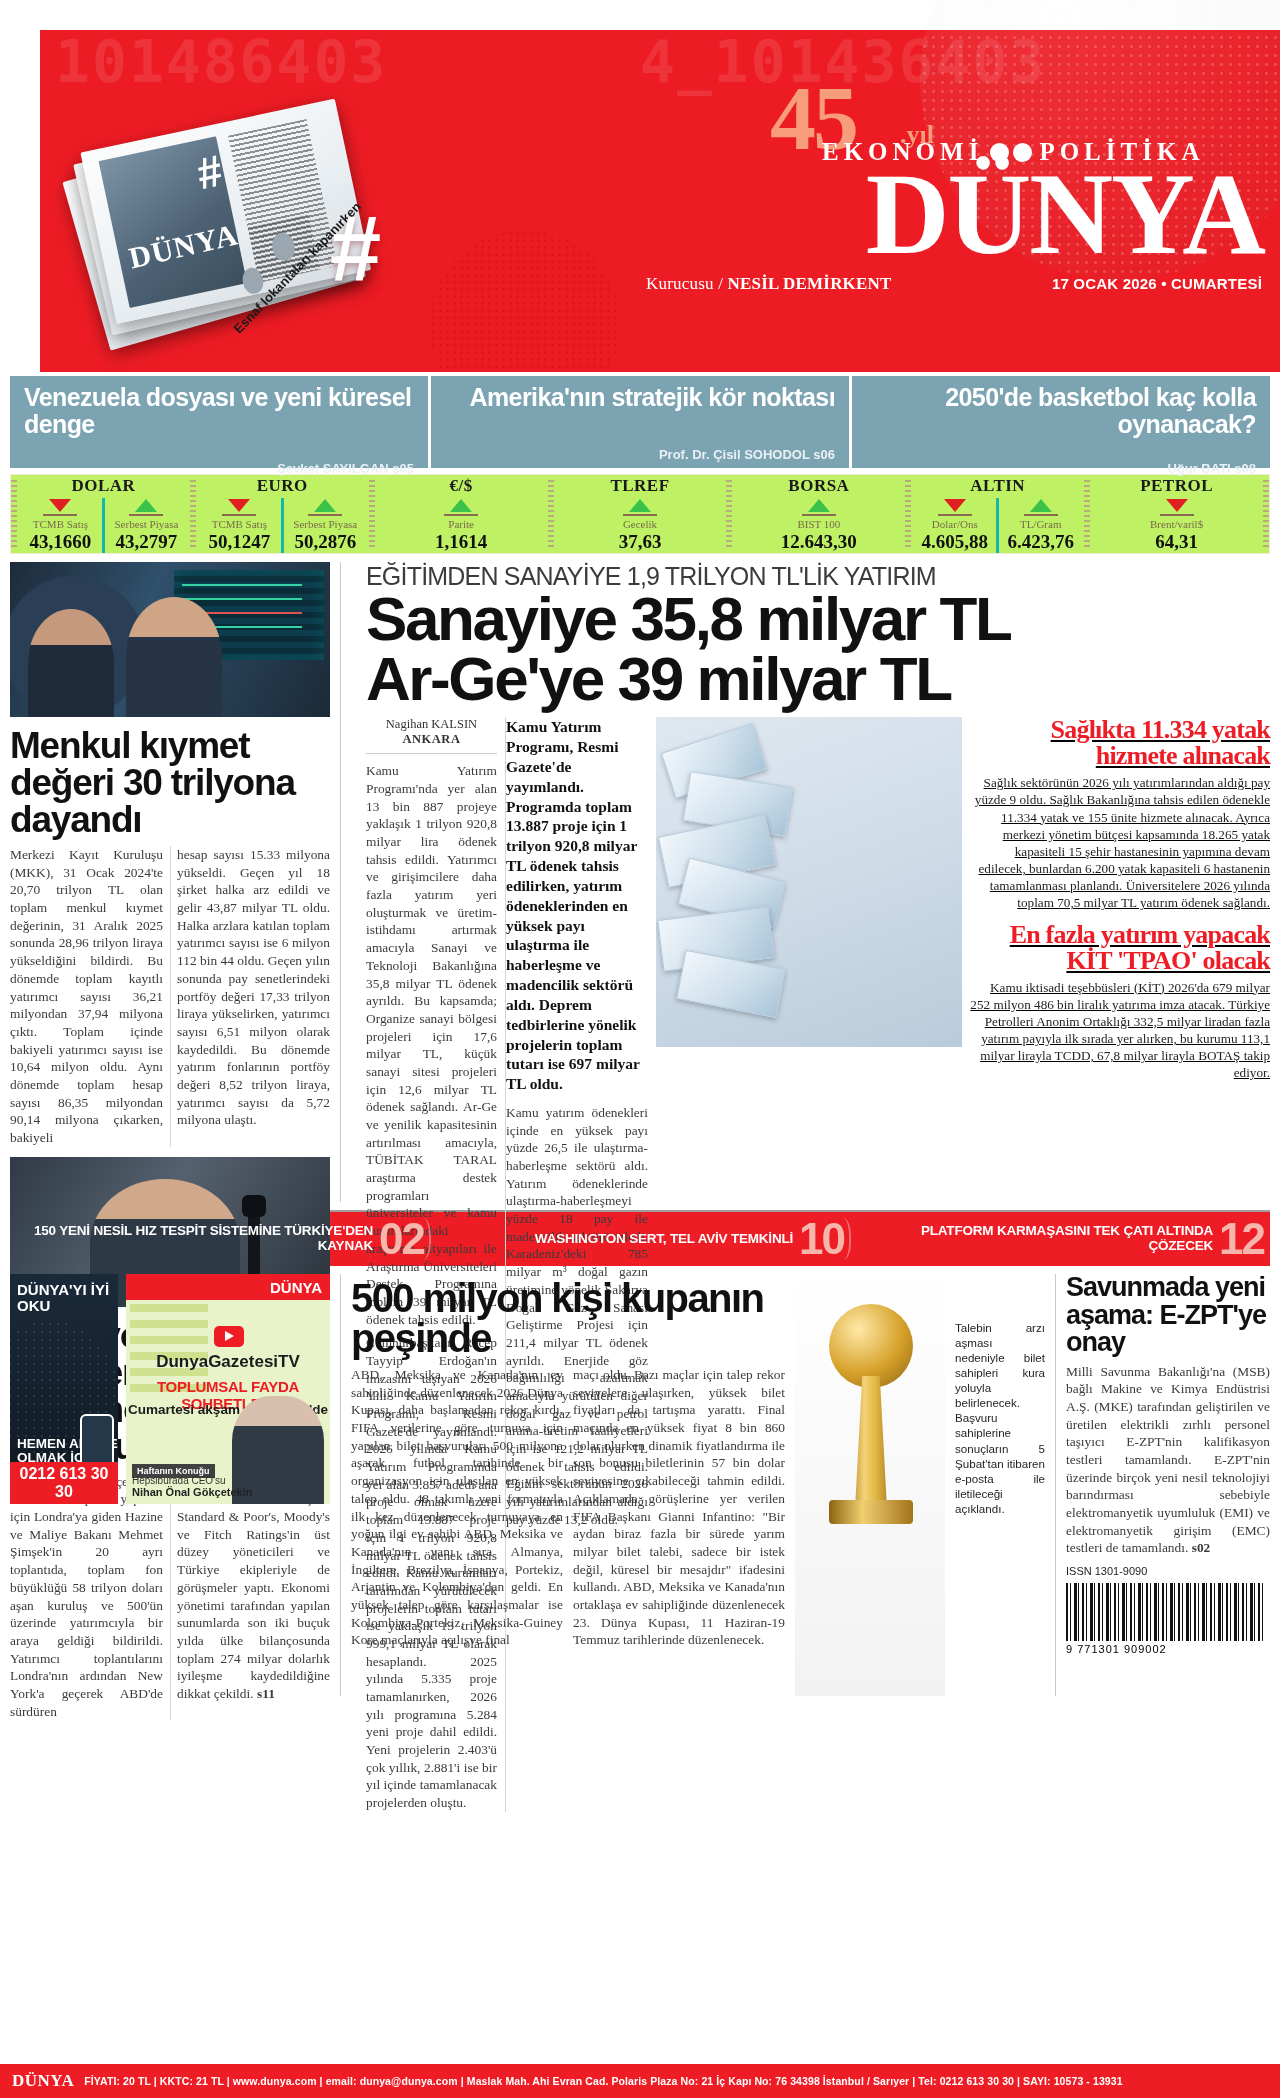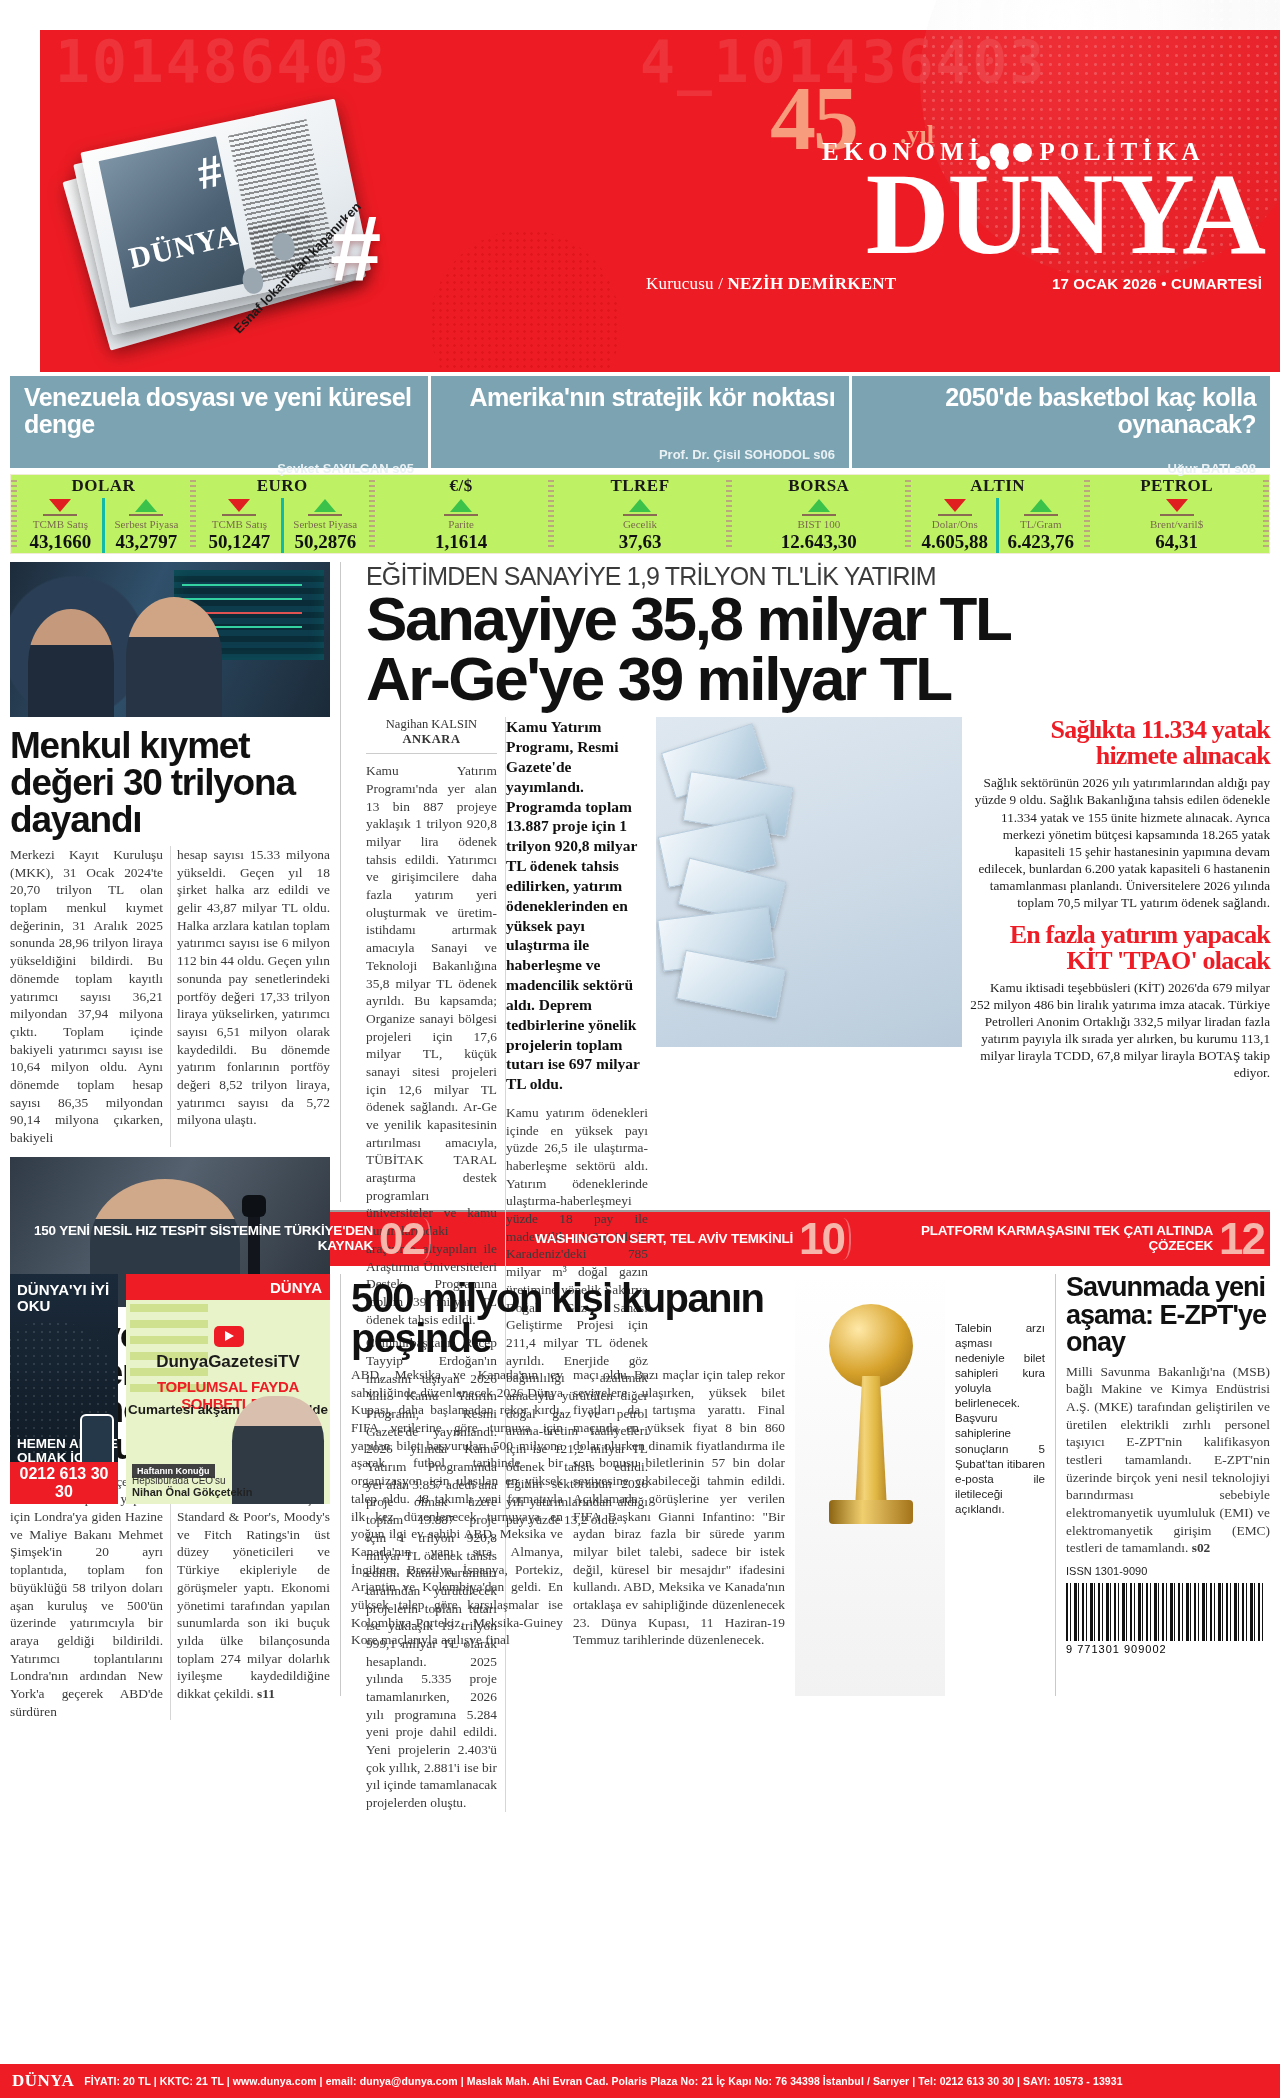--- a/index.html
+++ b/index.html
@@ -272,21 +272,21 @@
     line-height: 1.28; color: #111;
   }
   .cc3-photo {
     width: 100%; height: 330px; position: relative; overflow: hidden;
     background: linear-gradient(160deg,#dfe8f0 0%, #cfdce8 50%, #b9cbdb 100%);
   }
   .money { position: absolute; background: linear-gradient(130deg,#f2f7fb,#cfe0ec 55%,#a8c4d8);
            box-shadow: 0 2px 5px rgba(0,0,0,.25); border: 1px solid #b9cddd; }
 
   
-  .col-right { width: 300px; flex: 0 0 300px; }
+  .col-right { width: 300px; flex: 0 0 300px; text-decoration: underline; }
   .red-head {
     color: #ee1c25; font-size: 26px; font-weight: 700; line-height: 1.0;
     letter-spacing: -.8px; text-align: right; margin-bottom: 5px;
   }
   .right-body {
     font-size: 13.2px; line-height: 1.3; color: #1e1e1e; text-align: right;
     margin-bottom: 10px;
   }
 
   
@@ -453,21 +453,21 @@
             <i></i>
             <i></i>
           </span>
         <span>POLİTİKA</span>
       </div>
     </div>
     <div class="dunya-word">DÜNYA</div>
     <div class="founder-row">
       <div class="founder">
         <span class="thin">Kurucusu /</span>
-        <span>NEZİH DEMİRKENT</span>
+        <span>NESİL DEMİRKENT</span>
       </div>
       <div class="issue-date">17 OCAK 2026 • CUMARTESİ</div>
     </div>
   </div>
 </div>
 
 <div class="teaserbar">
   <div class="teaser a">
     <div class="t-title">Venezuela dosyası ve yeni küresel denge</div>
     <div class="t-by">Şevket SAYILGAN s05</div>

